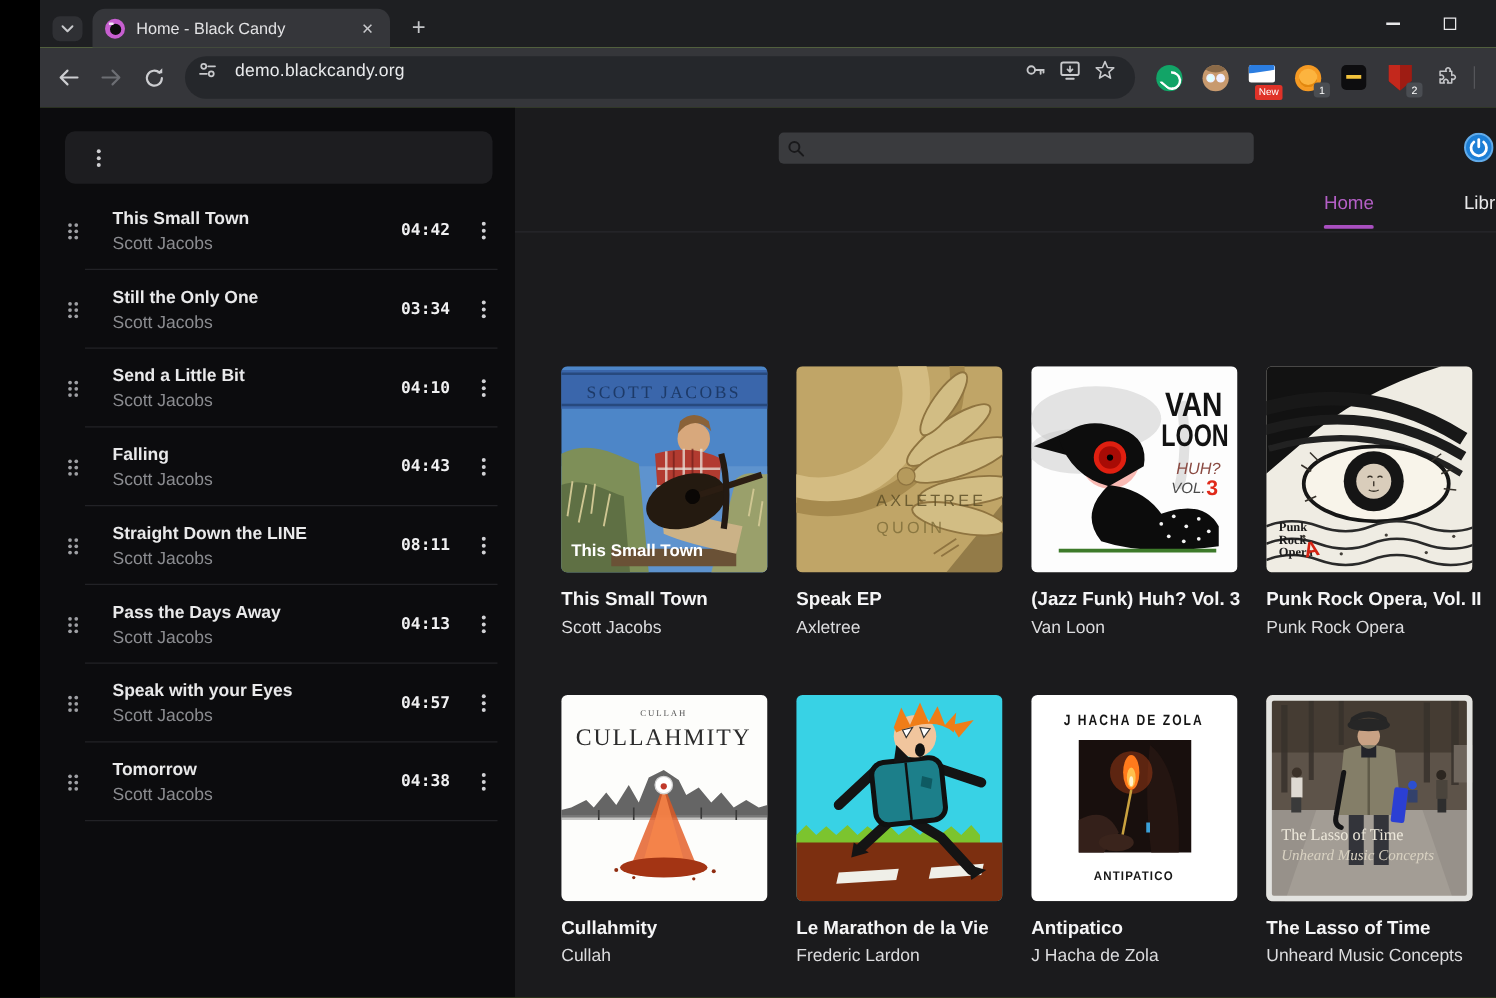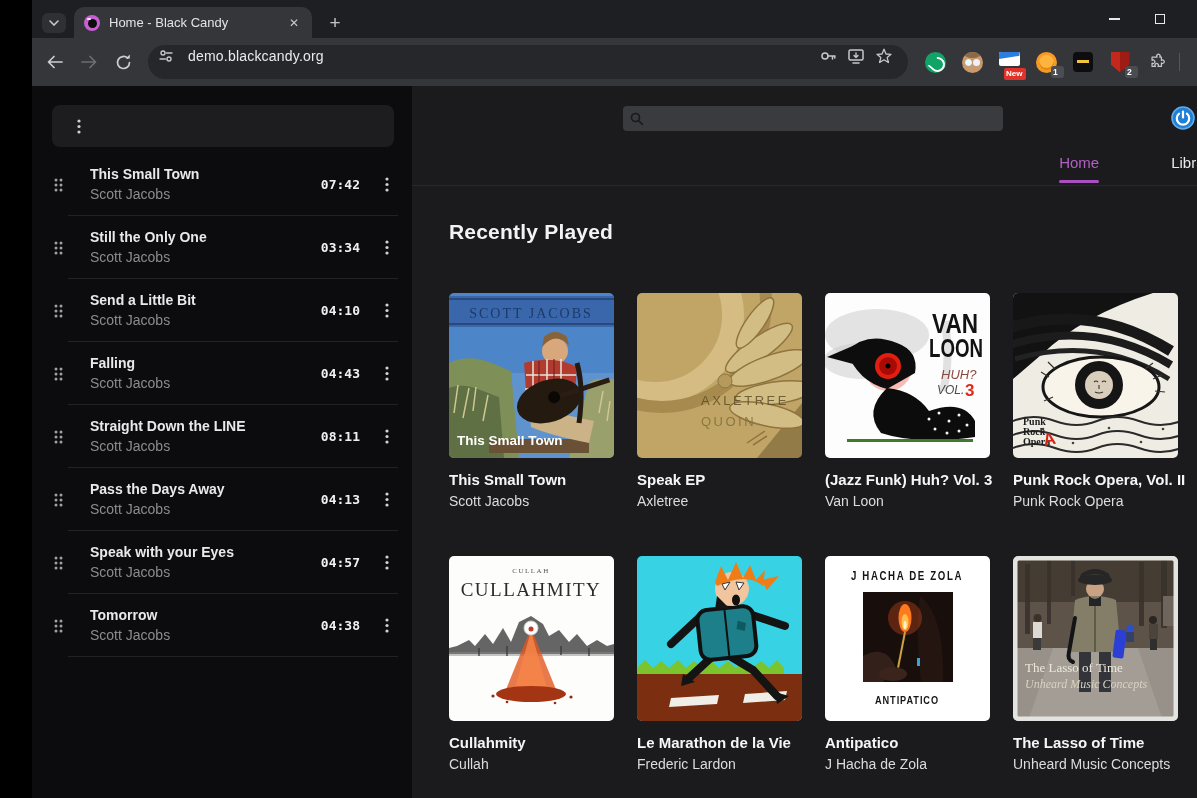--- a/index.html
+++ b/index.html
@@ -26,21 +26,21 @@
   
   .toolbar { position:absolute; top:38px; left:0; right:0; height:48px; background:#35363a; display:flex; align-items:center; }
   .nav-btn { width:34px; height:34px; display:flex; align-items:center; justify-content:center; border-radius:50%; cursor:pointer; flex:0 0 34px; }
   .nav-btn.back { margin-left:6px; }
   .omnibox { margin-left:8px; width:760px; height:34px; background:#25272b; border-radius:17px; display:flex; align-items:center; padding:0 10px 12px 5px; }
   .tune-btn { width:26px; height:26px; border-radius:50%; display:flex; align-items:center; justify-content:center; cursor:pointer; }
   .url-text { margin-left:9px; font-size:14px; color:#e9eaec; flex:1; letter-spacing:.2px; }
   .box-icon { width:28px; height:28px; display:flex; align-items:center; justify-content:center; border-radius:50%; cursor:pointer; }
   .ext-area { display:flex; align-items:center; margin-left:14px; gap:11px; }
   .ext-btn { width:26px; height:26px; position:relative; display:flex; align-items:center; justify-content:center; cursor:pointer; }
-  .badge { position:absolute; right:-5px; bottom:-3px; min-width:13px; height:12px; padding:0 2px; background:#4a4d52; border-radius:3px; color:#fff; font-size:8.5px; line-height:12px; text-align:left; font-weight:bold; }
+  .badge { position:absolute; right:-5px; bottom:-3px; min-width:13px; height:12px; padding:0 2px; background:#4a4d52; border-radius:3px; color:#fff; font-size:8.5px; line-height:12px; text-align:center; font-weight:normal; }
   .badge.red { background:#e03228; right:-4px; bottom:-5px; border-radius:2px; min-width:22px; font-size:8px; }
   .ext-green { width:21px; height:21px; border-radius:50%; background:#12a467; position:relative; }
   .ext-green::after { content:""; position:absolute; left:5px; top:5px; width:11px; height:11px; border:2px solid #fff; border-radius:50% 50% 50% 2px; border-left-color:transparent; transform:rotate(40deg); }
   .ext-avatar { width:21px; height:21px; border-radius:50%; background:#c89a6e; position:relative; overflow:hidden; }
   .ext-avatar::before { content:""; position:absolute; top:-2px; left:2px; right:2px; height:8px; border-radius:50%; background:#8a6a48; }
   .ext-avatar::after { content:""; position:absolute; top:7px; left:3px; width:5px; height:5px; border-radius:50%; border:1.5px solid #eef; box-shadow:8px 0 0 -1.5px #eef, 8px 0 0 0 #eef; background:#dff; }
   .ext-flag { width:21px; height:14px; background:#ffffff; border-radius:2px; position:relative; overflow:hidden; margin-top:-6px; }
   .ext-flag::after { content:""; position:absolute; left:0; top:0; width:100%; height:7px; background:#2b7de0; clip-path:polygon(0 0,100% 0,100% 55%,0 100%); }
   .ext-orange { width:21px; height:21px; border-radius:50%; background:#f59a23; position:relative; }
   .ext-orange::after { content:""; position:absolute; inset:3px; border-radius:50%; background:#fcb43f; box-shadow:inset 0 -2px 0 #e2870e; }
@@ -232,21 +232,21 @@
                   <circle cx="2" cy="12" r="1.5"></circle>
                   <circle cx="7" cy="12" r="1.5"></circle>
                 </g>
               </svg>
             </span>
             <div class="track-inner">
               <div class="track-meta">
                 <div class="track-title">This Small Town</div>
                 <div class="track-artist">Scott Jacobs</div>
               </div>
-              <span class="track-duration">07:42</span>
+              <span class="track-duration">04:42</span>
               <span class="kebab">
                 <svg width="4" height="15" viewBox="0 0 4 15">
                   <circle cx="2" cy="2" r="1.6" fill="#d2d2d5"></circle>
                   <circle cx="2" cy="7.5" r="1.6" fill="#d2d2d5"></circle>
                   <circle cx="2" cy="13" r="1.6" fill="#d2d2d5"></circle>
                 </svg>
               </span>
             </div>
           </div>
         <div class="track">
@@ -461,21 +461,20 @@
           <path d="M8.1 7.6 a6.2 6.2 0 1 0 7.8 0" stroke="#fff" stroke-width="2.2" fill="none" stroke-linecap="round"></path>
         </svg>
       </div>
 
       <div class="nav-tabs">
         <span class="nav-tab active">Home</span>
         <span class="nav-tab">Library</span>
       </div>
       <div class="tabs-divider"></div>
 
-      <h2 class="section-title">Recently Played</h2>
 
       <div class="grid">
 
         <div class="card">
           <svg class="cover" viewBox="0 0 165 165">
             <rect width="165" height="165" fill="#4d86c8"></rect>
             <rect y="80" width="165" height="85" fill="#6fa0d4" opacity=".5"></rect>
             <rect y="3" width="165" height="31" fill="#3a66ab"></rect>
             <rect y="5" width="165" height="2" fill="#27497e"></rect>
               <rect y="30" width="165" height="2" fill="#27497e"></rect>

